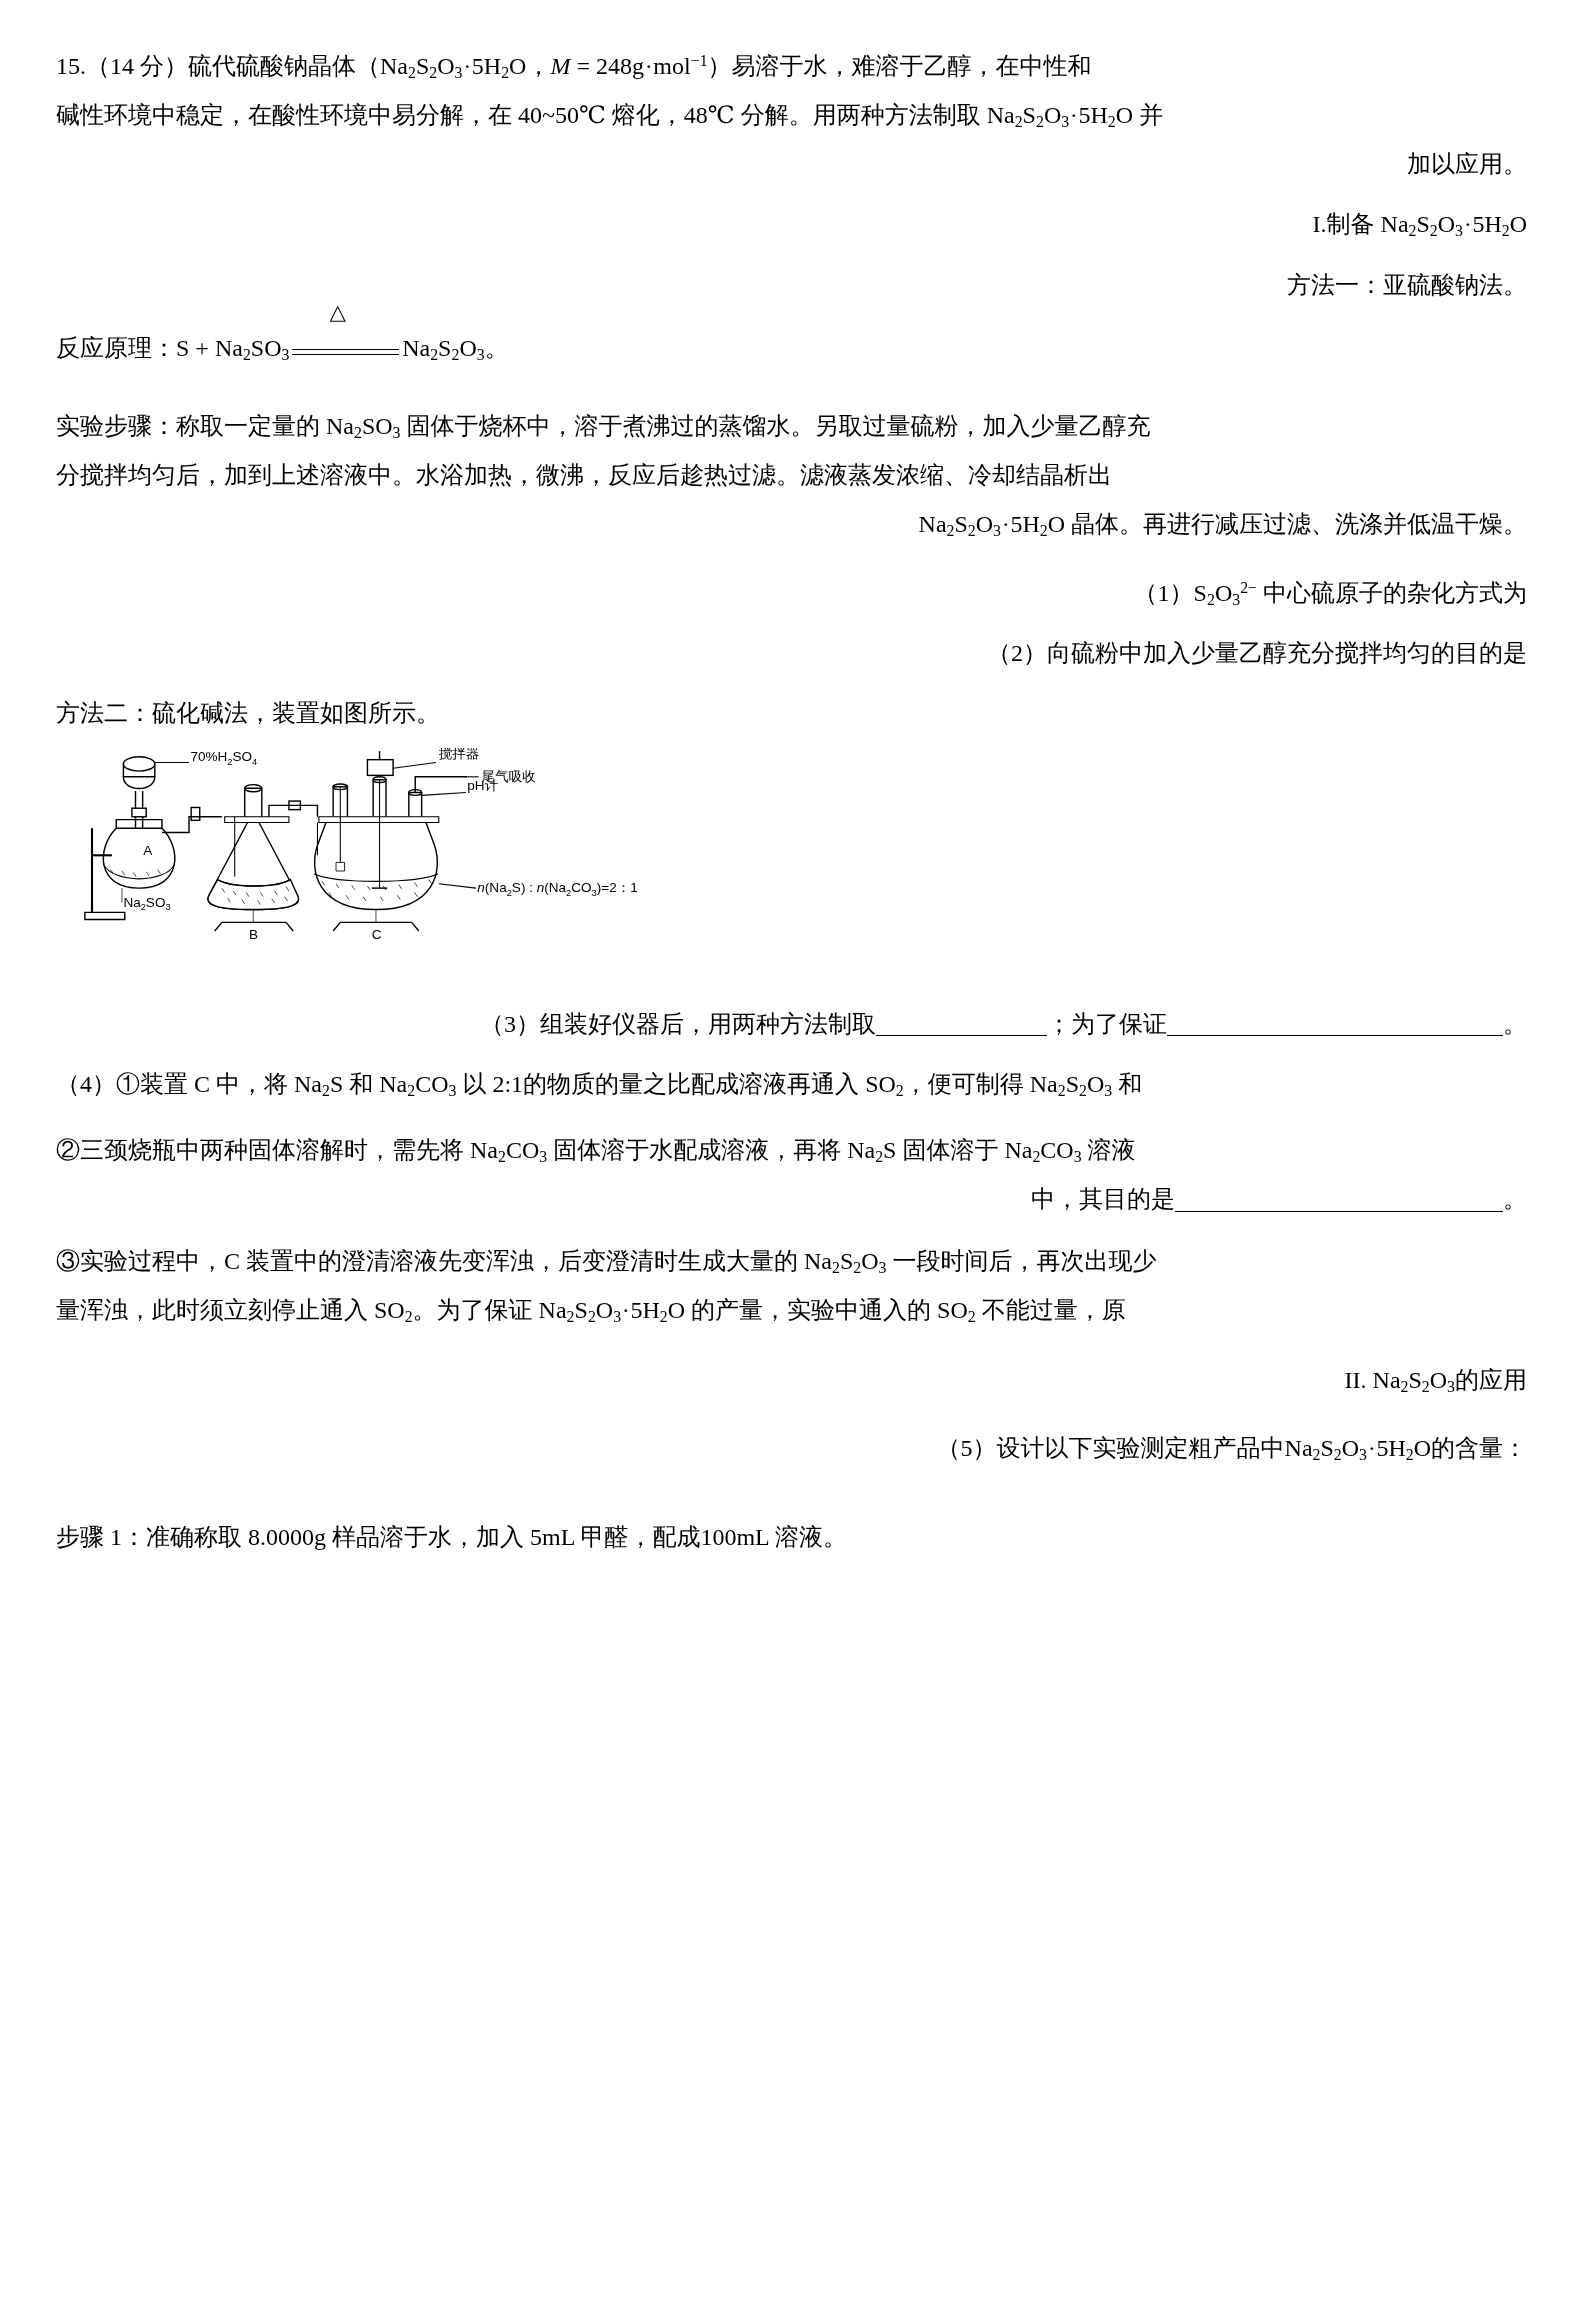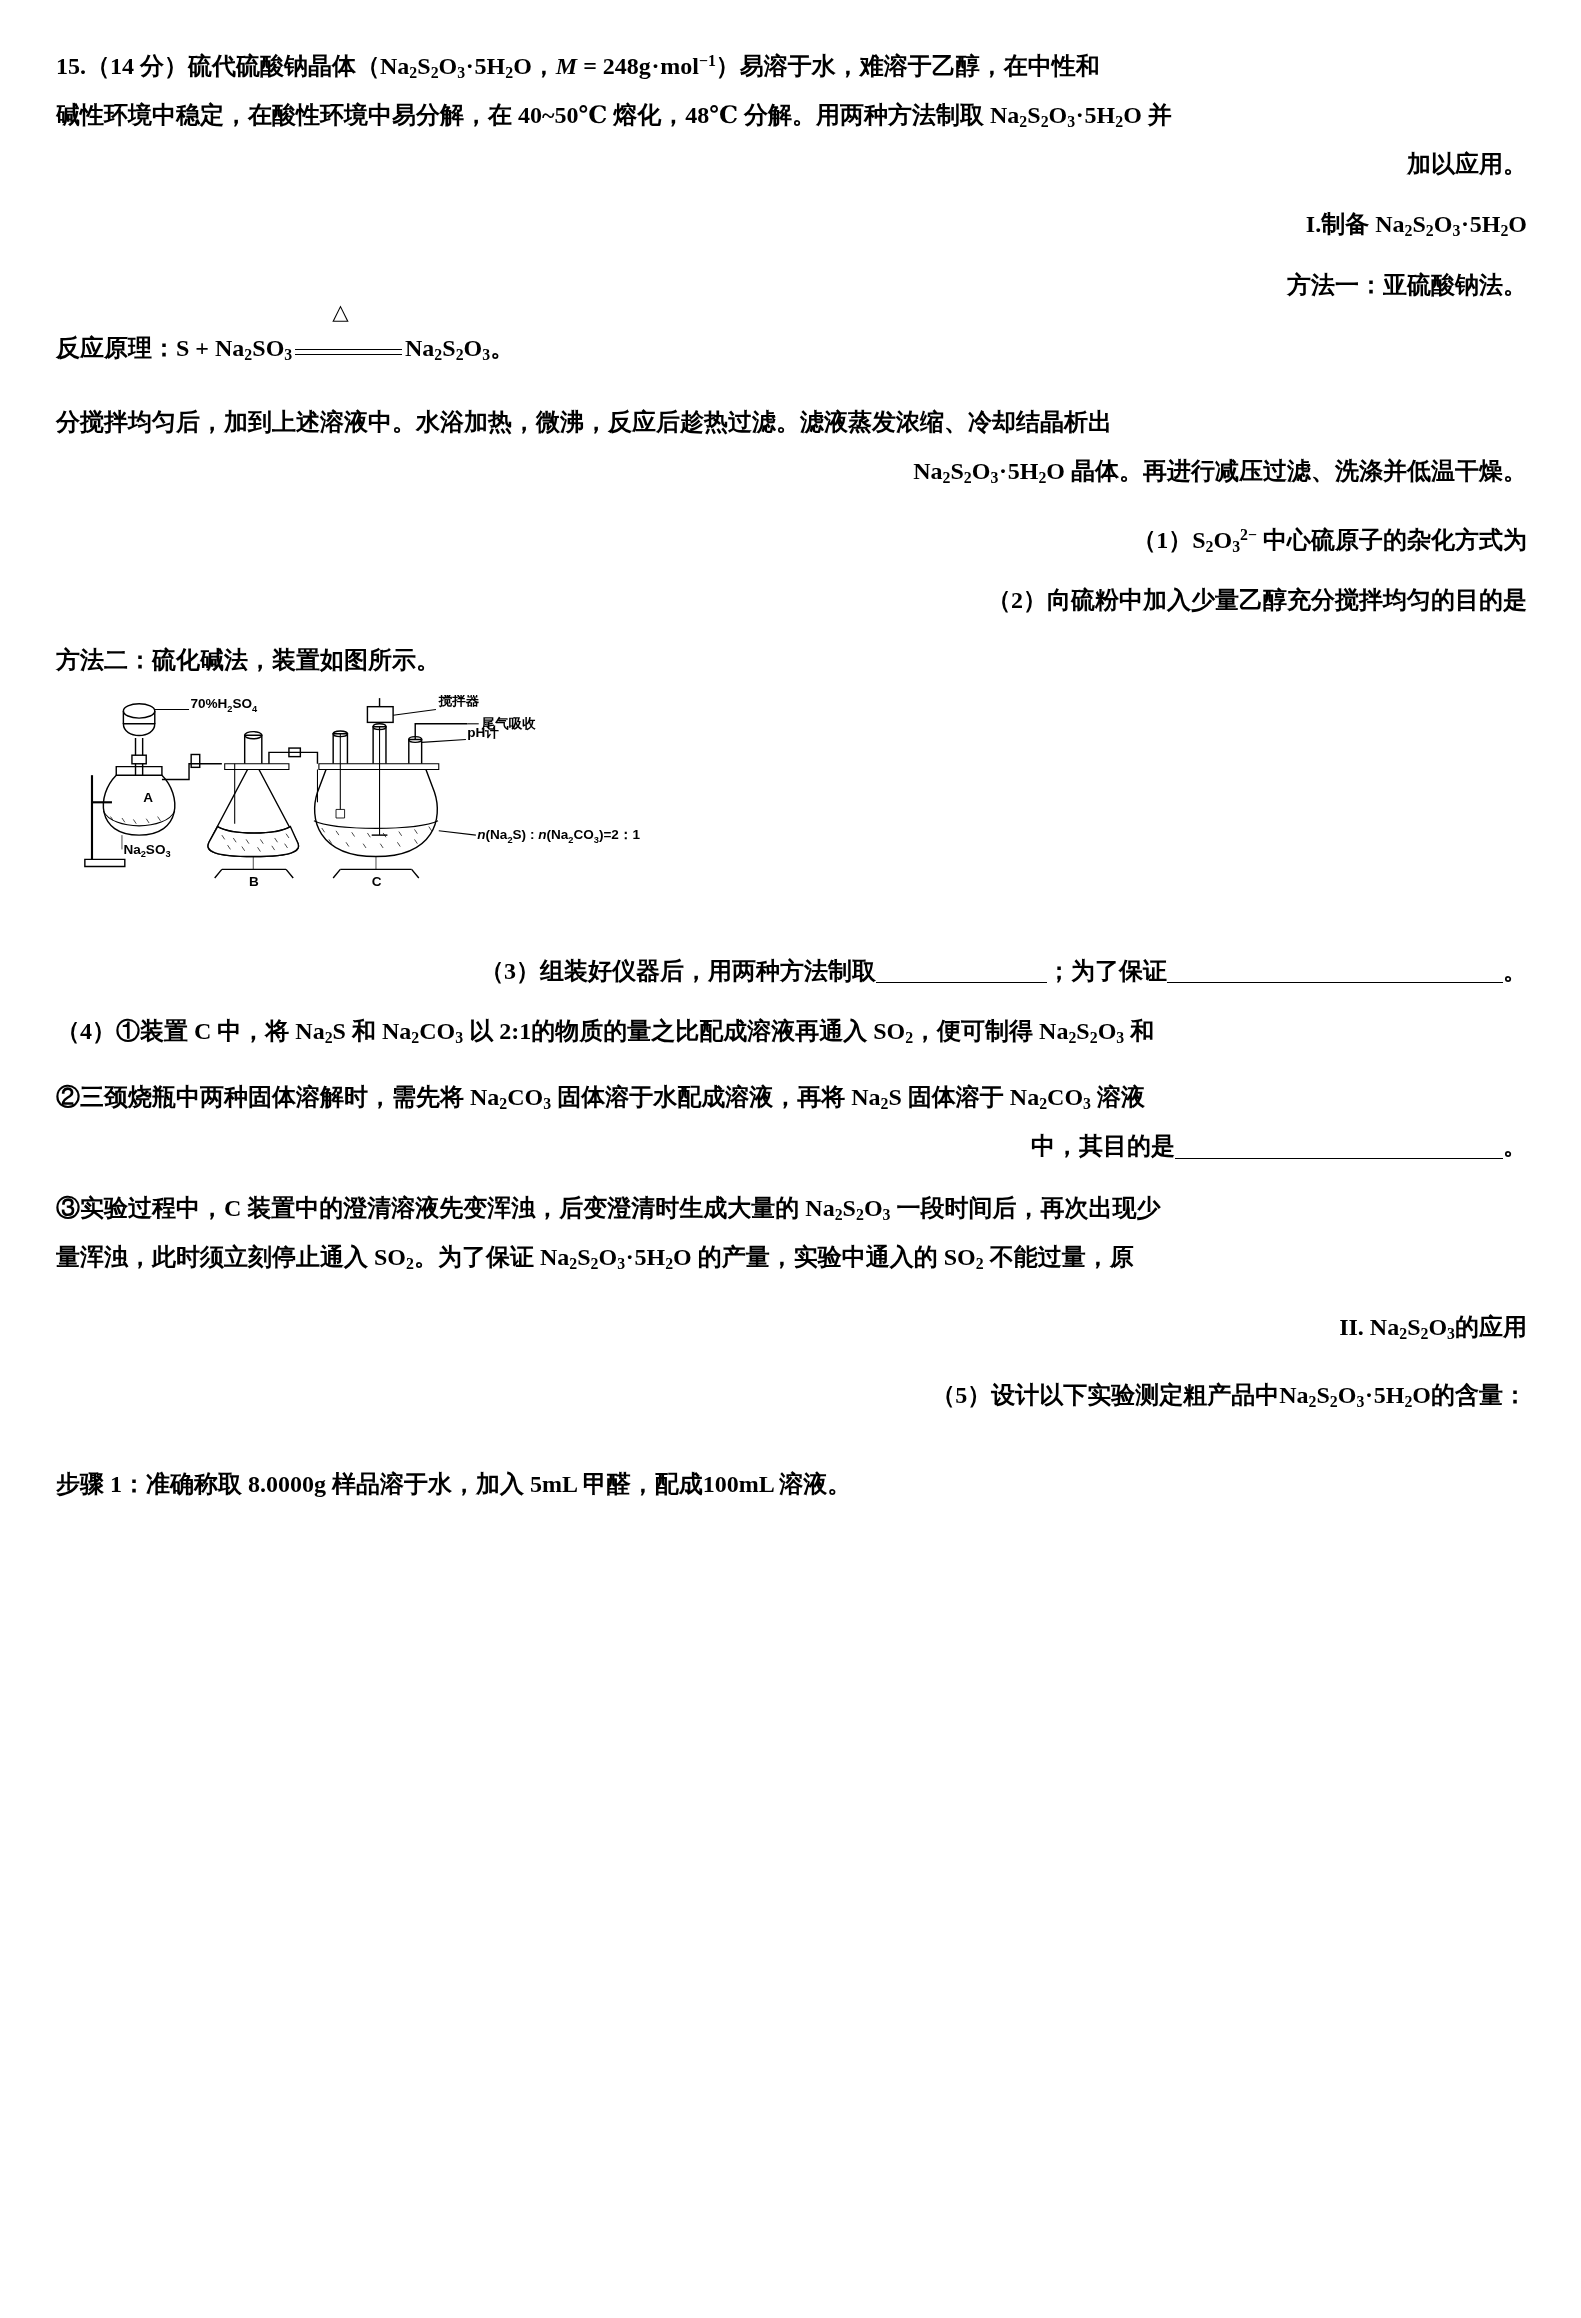--- a/index.html
+++ b/index.html
@@ -14,21 +14,20 @@
     color: #000000;
     position: relative;
     overflow: hidden;
   }
   .page {
     position: relative;
     width: 1581px;
     height: 2319px;
     padding: 4px;
     box-sizing: border-box;
-    font-weight: bold;
   }
   .content {
     position: absolute;
     left: 56px;
     top: 47px;
     width: 1471px;
   }
   p {
     margin: 0;
     font-size: 24px;
@@ -146,20 +145,23 @@
     <p class="para-wide">
       <span>I.制备 </span><span class="f">Na<sub>2</sub>S<sub>2</sub>O<sub>3</sub><span class="dot">·</span>5H<sub>2</sub>O</span>
     </p>
 
     <p class="para-wide">方法一：亚硫酸钠法。</p>
 
     <p class="big-gap" style="margin-top:24px;">
       <span>反应原理：</span><span class="f">S + Na<sub>2</sub>SO<sub>3</sub><span class="rxn"><span class="delta">△</span><span class="arrow"></span></span>Na<sub>2</sub>S<sub>2</sub>O<sub>3</sub></span><span>。</span>
     </p>
 
+    <p class="para" style="margin-top:37px;">
+      <span>实验步骤：</span><span>称取一定量的 </span><span class="f">Na<sub>2</sub>SO<sub>3</sub></span><span> 固体于烧杯中，溶于煮沸过的蒸馏水。另取过量硫粉，加入少量乙醇充</span>
+    </p>
     <p class="para">分搅拌均匀后，加到上述溶液中。水浴加热，微沸，反应后趁热过滤。滤液蒸发浓缩、冷却结晶析出</p>
     <p class="para-wide">
       <span class="f">Na<sub>2</sub>S<sub>2</sub>O<sub>3</sub><span class="dot">·</span>5H<sub>2</sub>O</span><span> 晶体。再进行减压过滤、洗涤并低温干燥。</span>
     </p>
 
     <p class="para-wide" style="margin-top:30px;margin-left:35px;">
       <span>（1）</span><span class="f">S<sub>2</sub>O<sub>3</sub><sup>2−</sup></span><span> 中心硫原子的杂化方式为</span>
     </p>
 
     <p class="para-wide">

